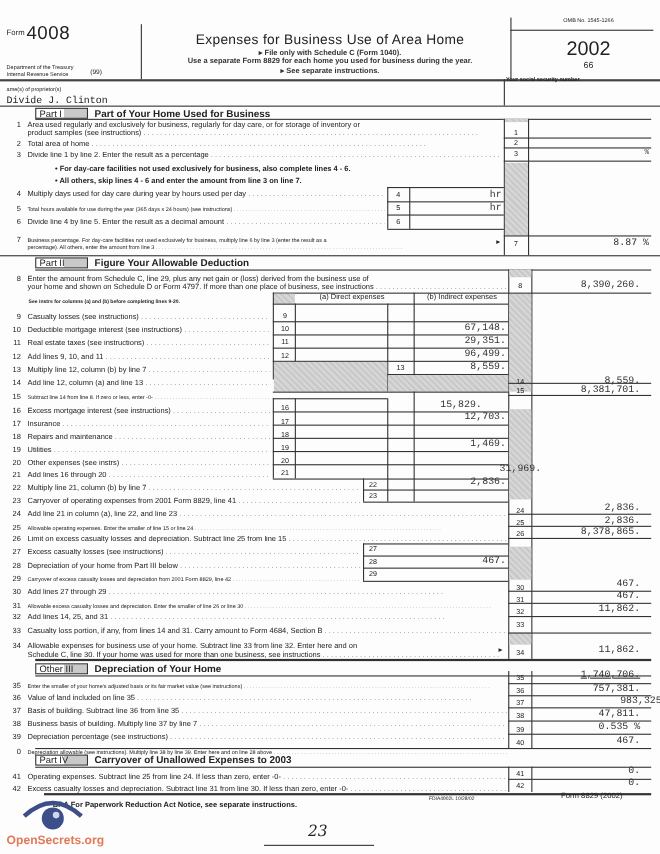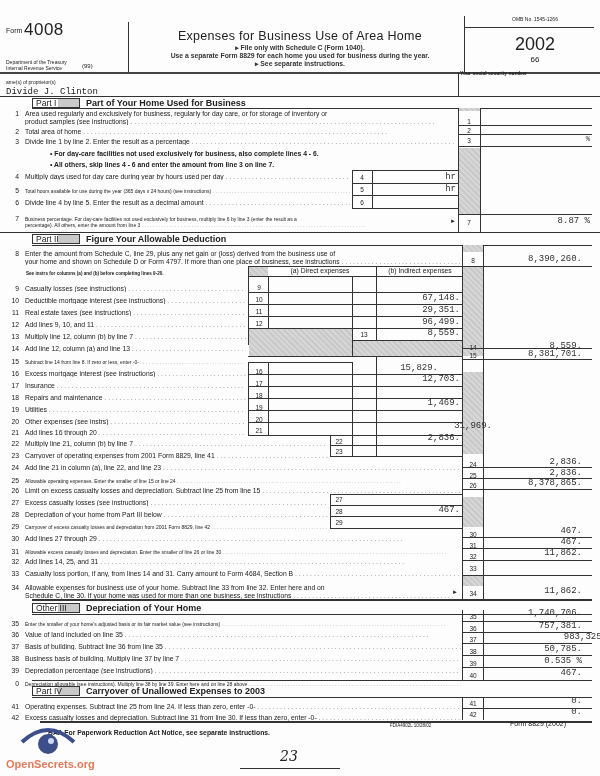--- a/index.html
+++ b/index.html
@@ -432,21 +432,21 @@
 </div>
 <div class="hline" style="left:32px; top:614px; width:560px;"></div>
 <div class="vline" style="left:462px; top:610px; height:70px;"></div>
 <div class="vline" style="left:483px; top:610px; height:70px;"></div>
 
 <div class="ln small" style="left:6px; top:620px; width:455px;">
     <span class="n" style="font-size:6.8px;">35</span>
     <span class="t">Enter the smaller of your home's adjusted basis or its fair market value (see instructions)</span>
   </div>
 <div class="boxnum" style="left:458px; top:613px;">35</div>
-<div class="val" style="left:486px; top:608px; width:96px;">1,740,706.</div>
+<div class="val" style="left:486px; top:608px; width:96px;text-decoration:underline;">1,740,706.</div>
 <div class="hline" style="left:462px; top:621px; width:130px;"></div>
 
 <div class="ln" style="left:6px; top:631px; width:455px;">
     <span class="n">36</span>
     <span class="t">Value of land included on line 35</span>
   </div>
 <div class="boxnum" style="left:458px; top:625px;">36</div>
 <div class="val" style="left:486px; top:621px; width:96px;">757,381.</div>
 <div class="hline" style="left:462px; top:632px; width:130px;"></div>
 
@@ -456,21 +456,21 @@
   </div>
 <div class="boxnum" style="left:458px; top:636px;">37</div>
 <div class="val" style="left:511px; top:632px; width:96px;">983,325.</div>
 <div class="hline" style="left:462px; top:643px; width:130px;"></div>
 
 <div class="ln" style="left:6px; top:655px; width:455px;">
     <span class="n">38</span>
     <span class="t">Business basis of building. Multiply line 37 by line 7</span>
   </div>
 <div class="boxnum" style="left:458px; top:648px;">38</div>
-<div class="val" style="left:486px; top:644px; width:96px;">50,785.</div>
+<div class="val" style="left:486px; top:644px; width:96px;">47,811.</div>
 <div class="hline" style="left:462px; top:655px; width:130px;"></div>
 
 <div class="ln" style="left:6px; top:667px; width:455px;">
     <span class="n">39</span>
     <span class="t">Depreciation percentage (see instructions)</span>
   </div>
 <div class="boxnum" style="left:458px; top:660px;">39</div>
 <div class="val" style="left:486px; top:656px; width:96px;">0.535 %</div>
 <div class="hline" style="left:462px; top:667px; width:130px;"></div>
 

